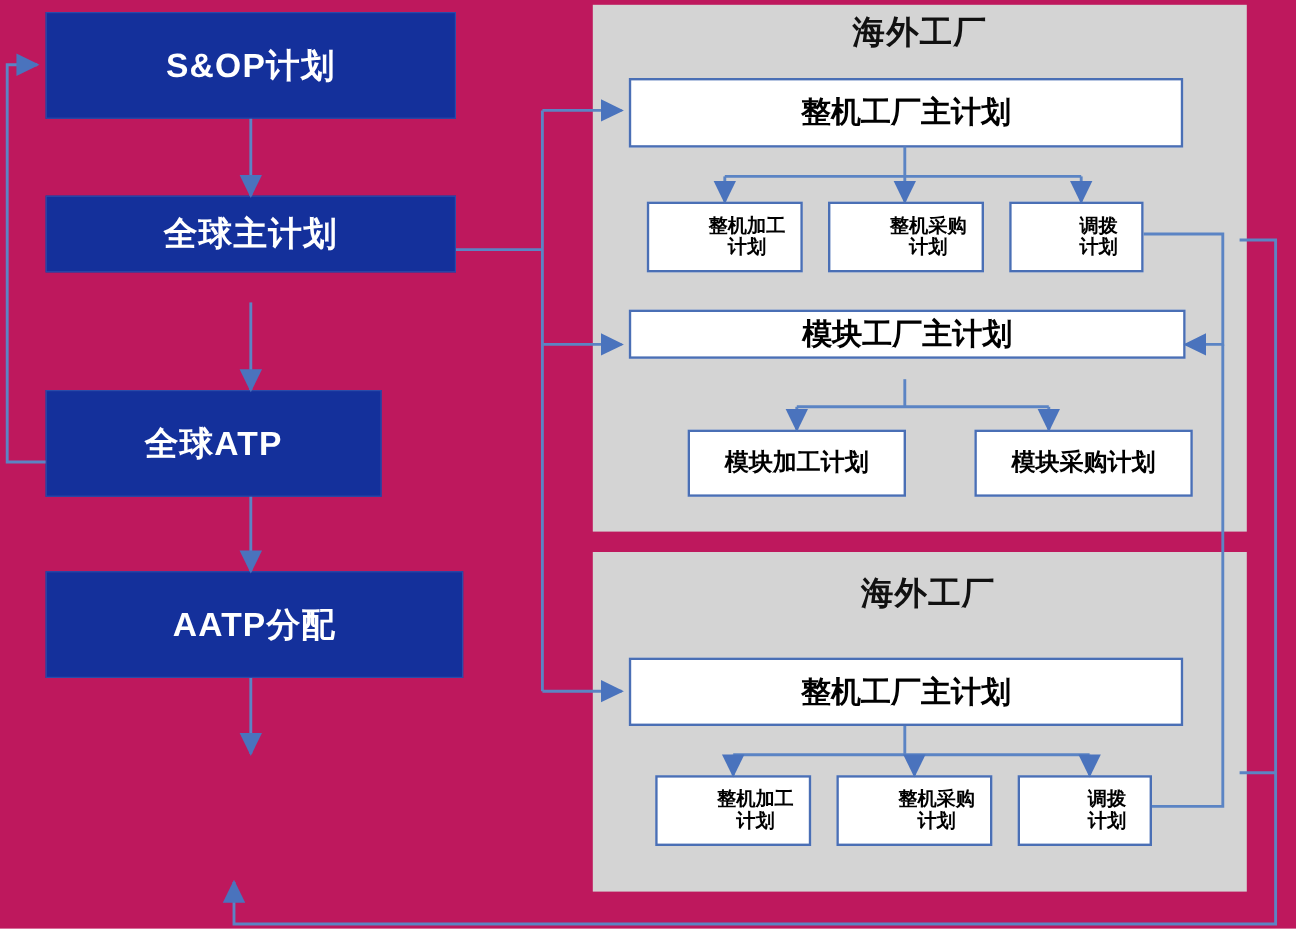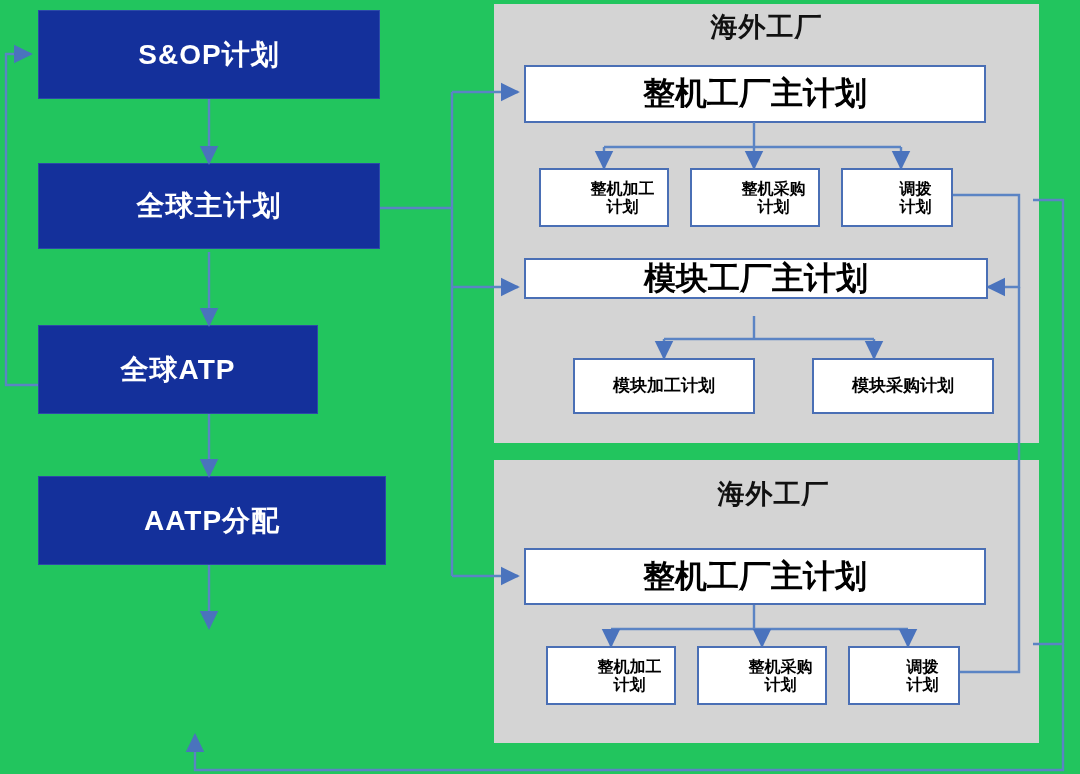--- a/index.html
+++ b/index.html
@@ -5,21 +5,21 @@
 <style>
   html,body{margin:0;padding:0;background:#ffffff;}
   body{
     font-family:"Liberation Sans","DejaVu Sans",sans-serif;
     -webkit-font-smoothing:antialiased;
   }
   #stage{
     position:relative;
     width:1080px;
     height:774px;
-    background:#22c55e;
+    background:#be185d;
     overflow:hidden;
   }
   
   #wires{
     position:absolute;
     left:0;top:0;
     width:1080px;height:774px;
     pointer-events:none;
     z-index:5;
   }
@@ -64,23 +64,23 @@
     color:#000000;
     font-weight:bold;
     display:flex;
     align-items:center;
     justify-content:center;
     text-align:center;
     z-index:4;
     box-sizing:border-box;
     line-height:1.12;
   }
-  .wb-master{font-size:32px;}
+  .wb-master{font-size:25px;}
   .wb-leaf{font-size:16px;padding-left:37px;}
-  .wb-leaf-wide{font-size:17px;}
+  .wb-leaf-wide{font-size:20px;}
 </style>
 </head>
 <body>
 
 <div id="stage">
 
   <div class="panel" style="left:494px;top:4px;width:545px;height:439px;"></div>
   <div class="panel" style="left:494px;top:460px;width:545px;height:283px;"></div>
 
   <svg id="wires" viewBox="0 0 1080 774">
@@ -126,21 +126,21 @@
       <path d="M960,672 L1019,672 L1019,287"></path>
 
       <path d="M1033,200 L1063,200 L1063,644"></path>
       <path d="M1033,644 L1063,644 L1063,770 L195,770 L195,735" marker-end="url(#ah)"></path>
     </g>
   </svg>
 
   <div class="blue-box" style="left:38px;top:10px;width:342px;height:89px;">
     <span>S&amp;OP计划</span>
   </div>
-  <div class="blue-box" style="left:38px;top:163px;width:342px;height:86px;">
+  <div class="blue-box" style="left:38px;top:163px;width:342px;height:64px;">
     <span>全球主计划</span>
   </div>
   <div class="blue-box" style="left:38px;top:325px;width:280px;height:89px;">
     <span>全球ATP</span>
   </div>
   <div class="blue-box" style="left:38px;top:476px;width:348px;height:89px;">
     <span>AATP分配</span>
   </div>
 
   <div class="panel-title" style="left:494px;top:14px;width:545px;">

